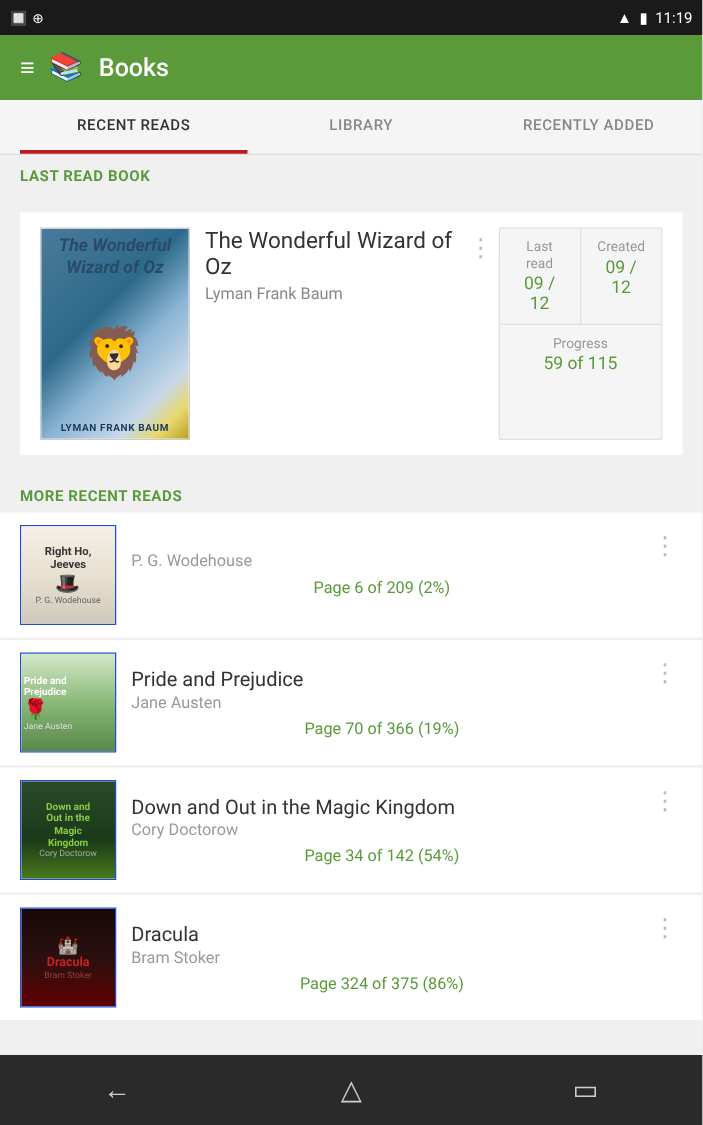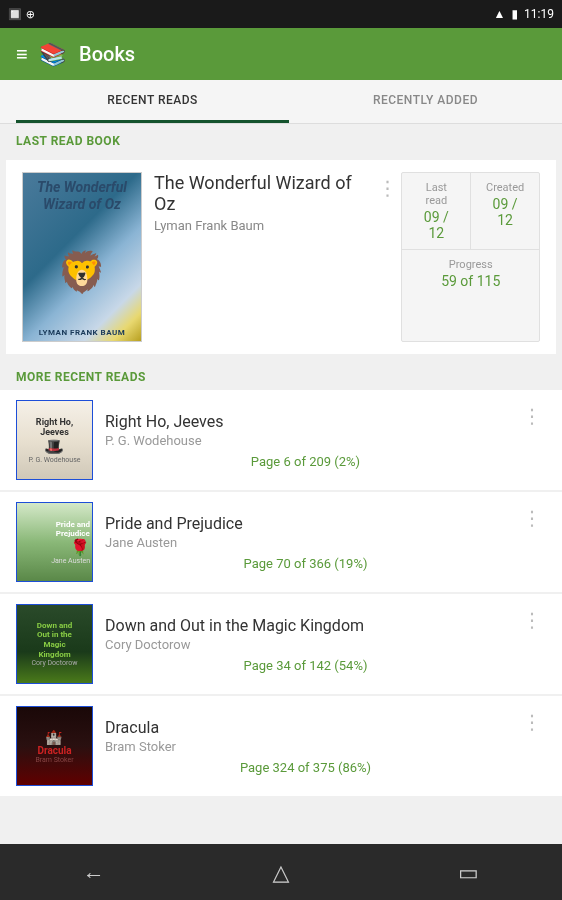--- a/index.html
+++ b/index.html
@@ -75,21 +75,21 @@
       font-size: 12px;
       font-weight: 500;
       color: #888;
       cursor: pointer;
       border-bottom: 3px solid transparent;
       text-transform: uppercase;
       letter-spacing: 0.5px;
     }
     .tab.active {
       color: #333;
-      border-bottom: 3px solid #14532d;
+      border-bottom: 3px solid #b91c1c;
       margin-left: 16px;
     }
 
     
     .content {
       height: calc(900px - 28px - 52px - 44px - 56px);
       overflow-y: auto;
       background: #f0f0f0;
     }
 
@@ -99,21 +99,21 @@
       font-size: 12px;
       font-weight: 700;
       color: #5a9a3a;
       letter-spacing: 0.5px;
       text-transform: uppercase;
     }
 
     
     .last-read-card {
       background: white;
-      margin: 6px;
+      margin: 16px;
       padding: 12px 16px;
       display: flex;
       gap: 12px;
     }
     .book-cover-large {
       width: 120px;
       height: 170px;
       flex-shrink: 0;
       border: 1px solid #ccc;
       overflow: hidden;
@@ -255,21 +255,21 @@
       color: #333;
       text-align: center;
       padding: 2px;
     }
     .cover-pride {
       background: linear-gradient(180deg, #d4e8c8 0%, #8ab878 50%, #5a8848 100%);
       width: 100%;
       height: 100%;
       display: flex;
       flex-direction: column;
-      align-items: flex-end;
+      align-items: flex-start;
       justify-content: center;
       font-size: 7px;
       color: white;
       text-align: center;
       padding: 2px;
     }
     .cover-magic {
       background: linear-gradient(180deg, #2a4a2a 0%, #1a3a1a 60%, #4a7a1a 100%);
       width: 100%;
       height: 100%;
@@ -361,20 +361,23 @@
 
 <div class="app-bar">
   <span class="app-bar-icon">≡</span>
   <span style="font-size:22px; color:white;">📚</span>
   <span class="app-bar-title">Books</span>
 </div>
 
 <div class="tabs">
   <div class="tab active">
     <span>Recent Reads</span>
+  </div>
+  <div class="tab">
+    <span>Library</span>
   </div>
   <div class="tab">
     <span>Recently Added</span>
   </div>
 </div>
 
 <div class="content">
 
   <div class="recent-reads-section">
     <div class="section-header">Last Read Book</div>
@@ -425,21 +428,20 @@
 
     <div class="book-list-item">
       <div class="book-cover-small">
         <div class="cover-jeeves">
           <span style="font-weight:bold; font-size:9px; color:#333;">Right Ho,<br>Jeeves</span>
           <span style="font-size:16px;">🎩</span>
           <span style="font-size:7px; color:#666;">P. G. Wodehouse</span>
         </div>
       </div>
       <div class="book-list-info">
-        <div class="book-list-title">Right Ho, Jeeves</div>
         <div class="book-list-author">P. G. Wodehouse</div>
         <div class="book-list-progress">Page 6 of 209 (2%)</div>
       </div>
       <div class="more-icon">⋮</div>
     </div>
 
     <div class="book-list-item">
       <div class="book-cover-small">
         <div class="cover-pride">
           <span style="font-weight:bold; font-size:8px; color:white;">Pride and<br>Prejudice</span>

